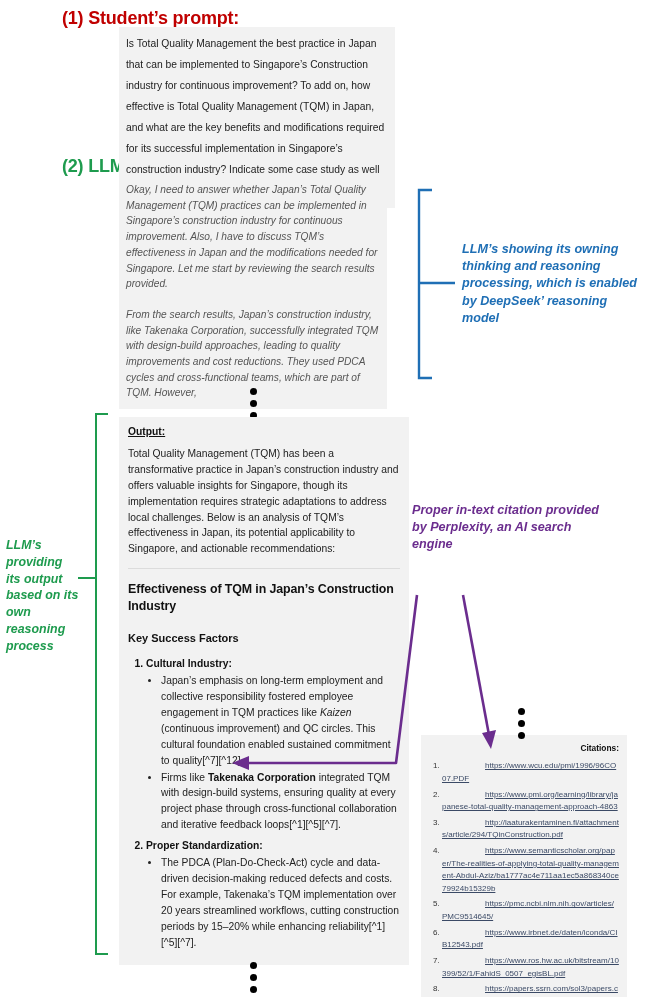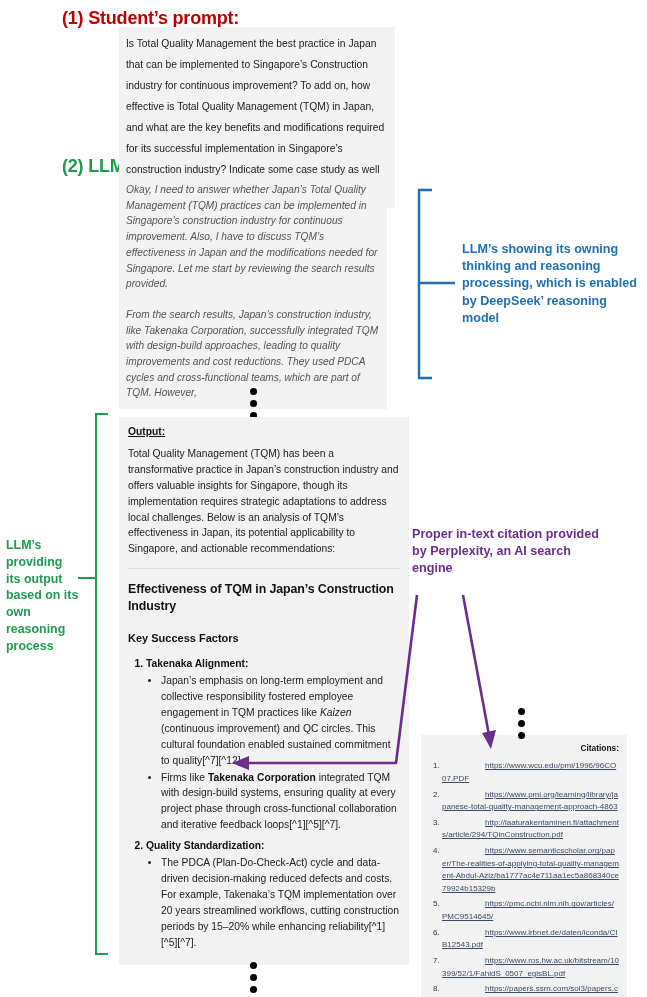--- a/index.html
+++ b/index.html
@@ -111,24 +111,25 @@
   ul.bullets > li { margin-bottom: 1px; color: #222; }
   .b { font-weight: bold; color: #111; }
   .i { font-style: italic; }
 
   
   .annot {
     position: absolute;
     font-weight: bold;
     font-size: 12.6px;
     line-height: 17.2px;
+    font-style: italic;
   }
   #annot-blue  { left: 462px; top: 241px; width: 175px; color: #1F6FB5; }
   #annot-green { left: 6px;   top: 537px; width: 74px;  color: #1E9B4E; font-size: 12.4px; line-height: 16.8px; }
-  #annot-purple{ left: 412px; top: 526px; width: 200px; color: #6B2D8E; }
+  #annot-purple{ left: 412px; top: 502px; width: 200px; color: #6B2D8E; }
 
   
   #citations-panel {
     position: absolute;
     left: 421px; top: 735px; width: 206px;
     background: #F2F2F2;
     padding: 7px 8px 9px 8px;
     font-size: 8.0px;
     line-height: 12.4px;
     color: #333;
@@ -201,25 +202,25 @@
   <span></span>
 </div>
 
 <div class="panel" id="output-panel">
   <span class="label">Output:</span>
   <p class="intro">Total Quality Management (TQM) has been a transformative practice in Japan’s construction industry and offers valuable insights for Singapore, though its implementation requires strategic adaptations to address local challenges. Below is an analysis of TQM’s effectiveness in Japan, its potential applicability to Singapore, and actionable recommendations:</p>
   <hr class="divider">
   <h2>Effectiveness of TQM in Japan’s Construction Industry</h2>
   <h3>Key Success Factors</h3>
   <ol class="numlist" id="output-list">
-      <li><span class="b">Takenaka Alignment:</span><ul class="bullets">
+      <li><span class="b">Cultural Industry:</span><ul class="bullets">
           <li class="sub"><span>Japan’s emphasis on long-term employment and collective responsibility fostered employee engagement in TQM practices like </span><span class="i">Kaizen</span><span> (continuous improvement) and QC circles. This cultural foundation enabled sustained commitment to quality[^7][^12].</span></li>
           <li class="sub"><span>Firms like </span><span class="b">Takenaka Corporation</span><span> integrated TQM with design-build systems, ensuring quality at every project phase through cross-functional collaboration and iterative feedback loops[^1][^5][^7].</span></li>
         </ul></li>
-      <li><span class="b">Quality Standardization:</span><ul class="bullets">
+      <li><span class="b">Proper Standardization:</span><ul class="bullets">
           <li class="sub"><span>The PDCA (Plan-Do-Check-Act) cycle and data-driven decision-making reduced defects and costs. For example, Takenaka’s TQM implementation over 20 years streamlined workflows, cutting construction periods by 15–20% while enhancing reliability[^1][^5][^7].</span></li>
         </ul></li>
     </ol>
 </div>
 
 <div class="vdots" id="dots-output">
   <span></span>
   <span></span>
   <span></span>
 </div>

